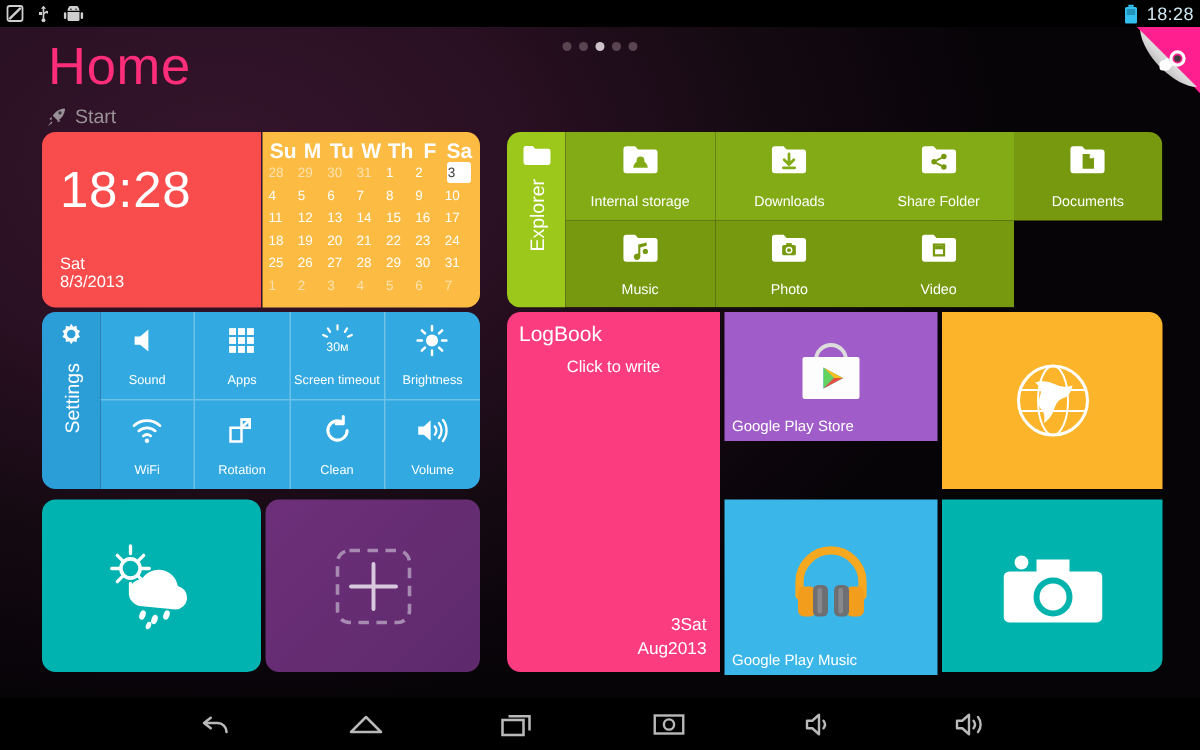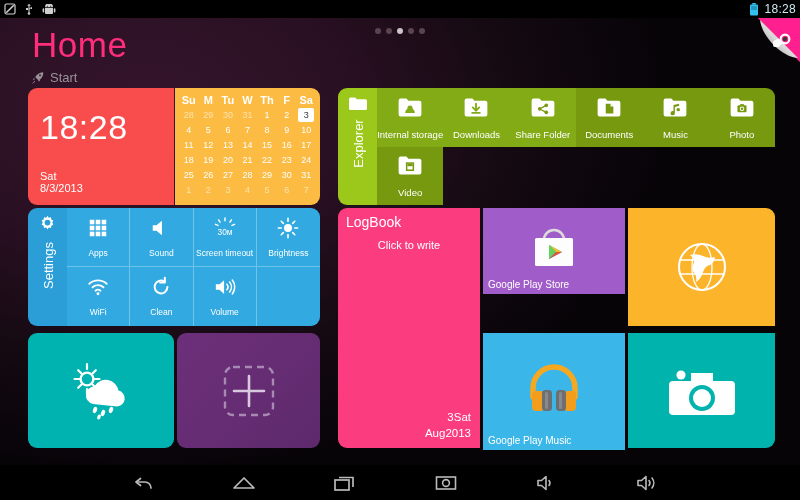--- a/index.html
+++ b/index.html
@@ -77,22 +77,22 @@
 
   
   #cal-tile {
     left: 175px; top: 88px; width: 145px; height: 117px;
     background: #fcbb42;
     border-top-right-radius: 9px;
     border-bottom-right-radius: 9px;
     padding: 6px 4px 4px 4px;
   }
   #cal-grid { display: grid; grid-template-columns: repeat(7, 1fr); row-gap: 1px; }
-  .cal-h { font-size: 11px; color: #ffffff; text-align: center; line-height: 13px; font-weight: bold; }
-  .cal-d { font-size: 9px; color: #fde2b0; text-align: center; line-height: 14px; }
+  .cal-h { font-size: 14px; color: #ffffff; text-align: center; line-height: 13px; font-weight: bold; }
+  .cal-d { font-size: 9px; color: #fde2b0; line-height: 14px; }
   .cal-d.cur { color: #fff; }
   .cal-d.today {
     background: #fff; color: #3b3b3b; border-radius: 2px;
     margin: 0 2px;
   }
 
   
   #explorer-panel {
     left: 338px; top: 88px; width: 437px; height: 117px;
   }
@@ -101,21 +101,21 @@
     background: #9cc81b;
     border-top-left-radius: 9px; border-bottom-left-radius: 9px;
   }
   #explorer-side-label {
     position: absolute; left: -30px; top: 48px; width: 100px;
     transform: rotate(-90deg);
     color: #fff; font-size: 13px; text-align: center;
   }
   #explorer-grid {
     position: absolute; left: 39px; top: 0; width: 398px; height: 117px;
-    display: grid; grid-template-columns: repeat(6, 1fr); grid-template-rows: 1fr 1fr;
+    display: grid; grid-template-columns: repeat(4, 1fr); grid-template-rows: 1fr 1fr;
     border-top-right-radius: 9px; border-bottom-right-radius: 9px;
     overflow: hidden;
   }
   .exp-cell {
     display: flex; flex-direction: column; align-items: center; justify-content: center;
     gap: 4px;
   }
   .exp-cell.a { background: #83ab16; }
   .exp-cell.b { background: #76990f; }
 
@@ -397,42 +397,42 @@
     <div id="settings-side">
       <svg width="19" height="19" viewBox="0 0 20 20" style="position:absolute;left:10px;top:7px;">
         <path d="M10 0.8 l1.3 2.1 2.4 -.6 .3 2.5 2.2 1.1 -1.3 2.1 1.3 2.1 -2.2 1.1 -.3 2.5 -2.4 -.6 -1.3 2.1 -1.3 -2.1 -2.4 .6 -.3 -2.5 -2.2 -1.1 1.3 -2.1 -1.3 -2.1 2.2 -1.1 .3 -2.5 2.4 .6 z" fill="#fff"></path>
         <circle cx="10" cy="8" r="3" fill="#2b9ed8"></circle>
       </svg>
       <div id="settings-side-label">Settings</div>
     </div>
     <div id="settings-grid">
         <div class="set-cell">
           <span><svg width="22" height="22" viewBox="0 0 24 24">
+              <path d="M3 9 h4 L13 4 v16 L7 15 H3 z" fill="#fff"></path>
+            </svg></span>
+          <div class="set-label">Sound</div>
+        </div>
+        <div class="set-cell">
+          <span><svg width="22" height="22" viewBox="0 0 24 24">
               <g fill="#fff">
                 <rect x="3" y="3" width="5" height="5"></rect>
                 <rect x="9.5" y="3" width="5" height="5"></rect>
                 <rect x="16" y="3" width="5" height="5"></rect>
                 <rect x="3" y="9.5" width="5" height="5"></rect>
                 <rect x="9.5" y="9.5" width="5" height="5"></rect>
                 <rect x="16" y="9.5" width="5" height="5"></rect>
                 <rect x="3" y="16" width="5" height="5"></rect>
                 <rect x="9.5" y="16" width="5" height="5"></rect>
                 <rect x="16" y="16" width="5" height="5"></rect>
               </g>
             </svg></span>
           <div class="set-label">Apps</div>
         </div>
         <div class="set-cell">
           <span><svg width="22" height="22" viewBox="0 0 24 24">
-              <path d="M3 9 h4 L13 4 v16 L7 15 H3 z" fill="#fff"></path>
-            </svg></span>
-          <div class="set-label">Sound</div>
-        </div>
-        <div class="set-cell">
-          <span><svg width="22" height="22" viewBox="0 0 24 24">
               <g stroke="#fff" stroke-width="1.6" stroke-linecap="round">
                 <path d="M12 1 v3 M5 3.2 l1.6 2.5 M19 3.2 l-1.6 2.5 M1.6 8 l2.8 1.2 M22.4 8 l-2.8 1.2"></path>
               </g>
               <text x="12" y="20" font-size="9" font-family="sans-serif" fill="#fff" text-anchor="middle">30м</text>
             </svg></span>
           <div class="set-label">Screen timeout</div>
         </div>
         <div class="set-cell">
           <span><svg width="22" height="22" viewBox="0 0 24 24">
               <circle cx="12" cy="12" r="4.4" fill="#fff"></circle>
@@ -445,20 +445,28 @@
         <div class="set-cell">
           <span><svg width="22" height="22" viewBox="0 0 24 24">
               <g fill="none" stroke="#fff" stroke-width="2" stroke-linecap="round">
                 <path d="M2.5 8.5 a14 14 0 0 1 19 0"></path>
                 <path d="M6 12.3 a9 9 0 0 1 12 0"></path>
                 <path d="M9.3 16 a4.3 4.3 0 0 1 5.4 0"></path>
               </g>
               <circle cx="12" cy="19.4" r="1.6" fill="#fff"></circle>
             </svg></span>
           <div class="set-label">WiFi</div>
+        </div>
+        <div class="set-cell">
+          <span><svg width="22" height="22" viewBox="0 0 24 24">
+              <path d="M4 10 h8 v10 h-8 z" fill="none" stroke="#fff" stroke-width="1.8"></path>
+              <path d="M12 10 L18 4 h-4.5 M18 4 v4.5" fill="none" stroke="#fff" stroke-width="1.8" stroke-linejoin="round"></path>
+              <path d="M12 4 h6 v6 h-6 z" fill="none" stroke="#fff" stroke-width="1.8"></path>
+            </svg></span>
+          <div class="set-label">Rotation</div>
         </div>
         <div class="set-cell">
           <span><svg width="22" height="22" viewBox="0 0 24 24">
               <path d="M19 12 a7 7 0 1 1 -3.2 -5.9" fill="none" stroke="#fff" stroke-width="2.2" stroke-linecap="round"></path>
               <path d="M16.2 1.8 v5.2 h-5.2" fill="none" stroke="#fff" stroke-width="2.2" stroke-linecap="round" stroke-linejoin="round"></path>
             </svg></span>
           <div class="set-label">Clean</div>
         </div>
         <div class="set-cell">
           <span><svg width="22" height="22" viewBox="0 0 24 24">

